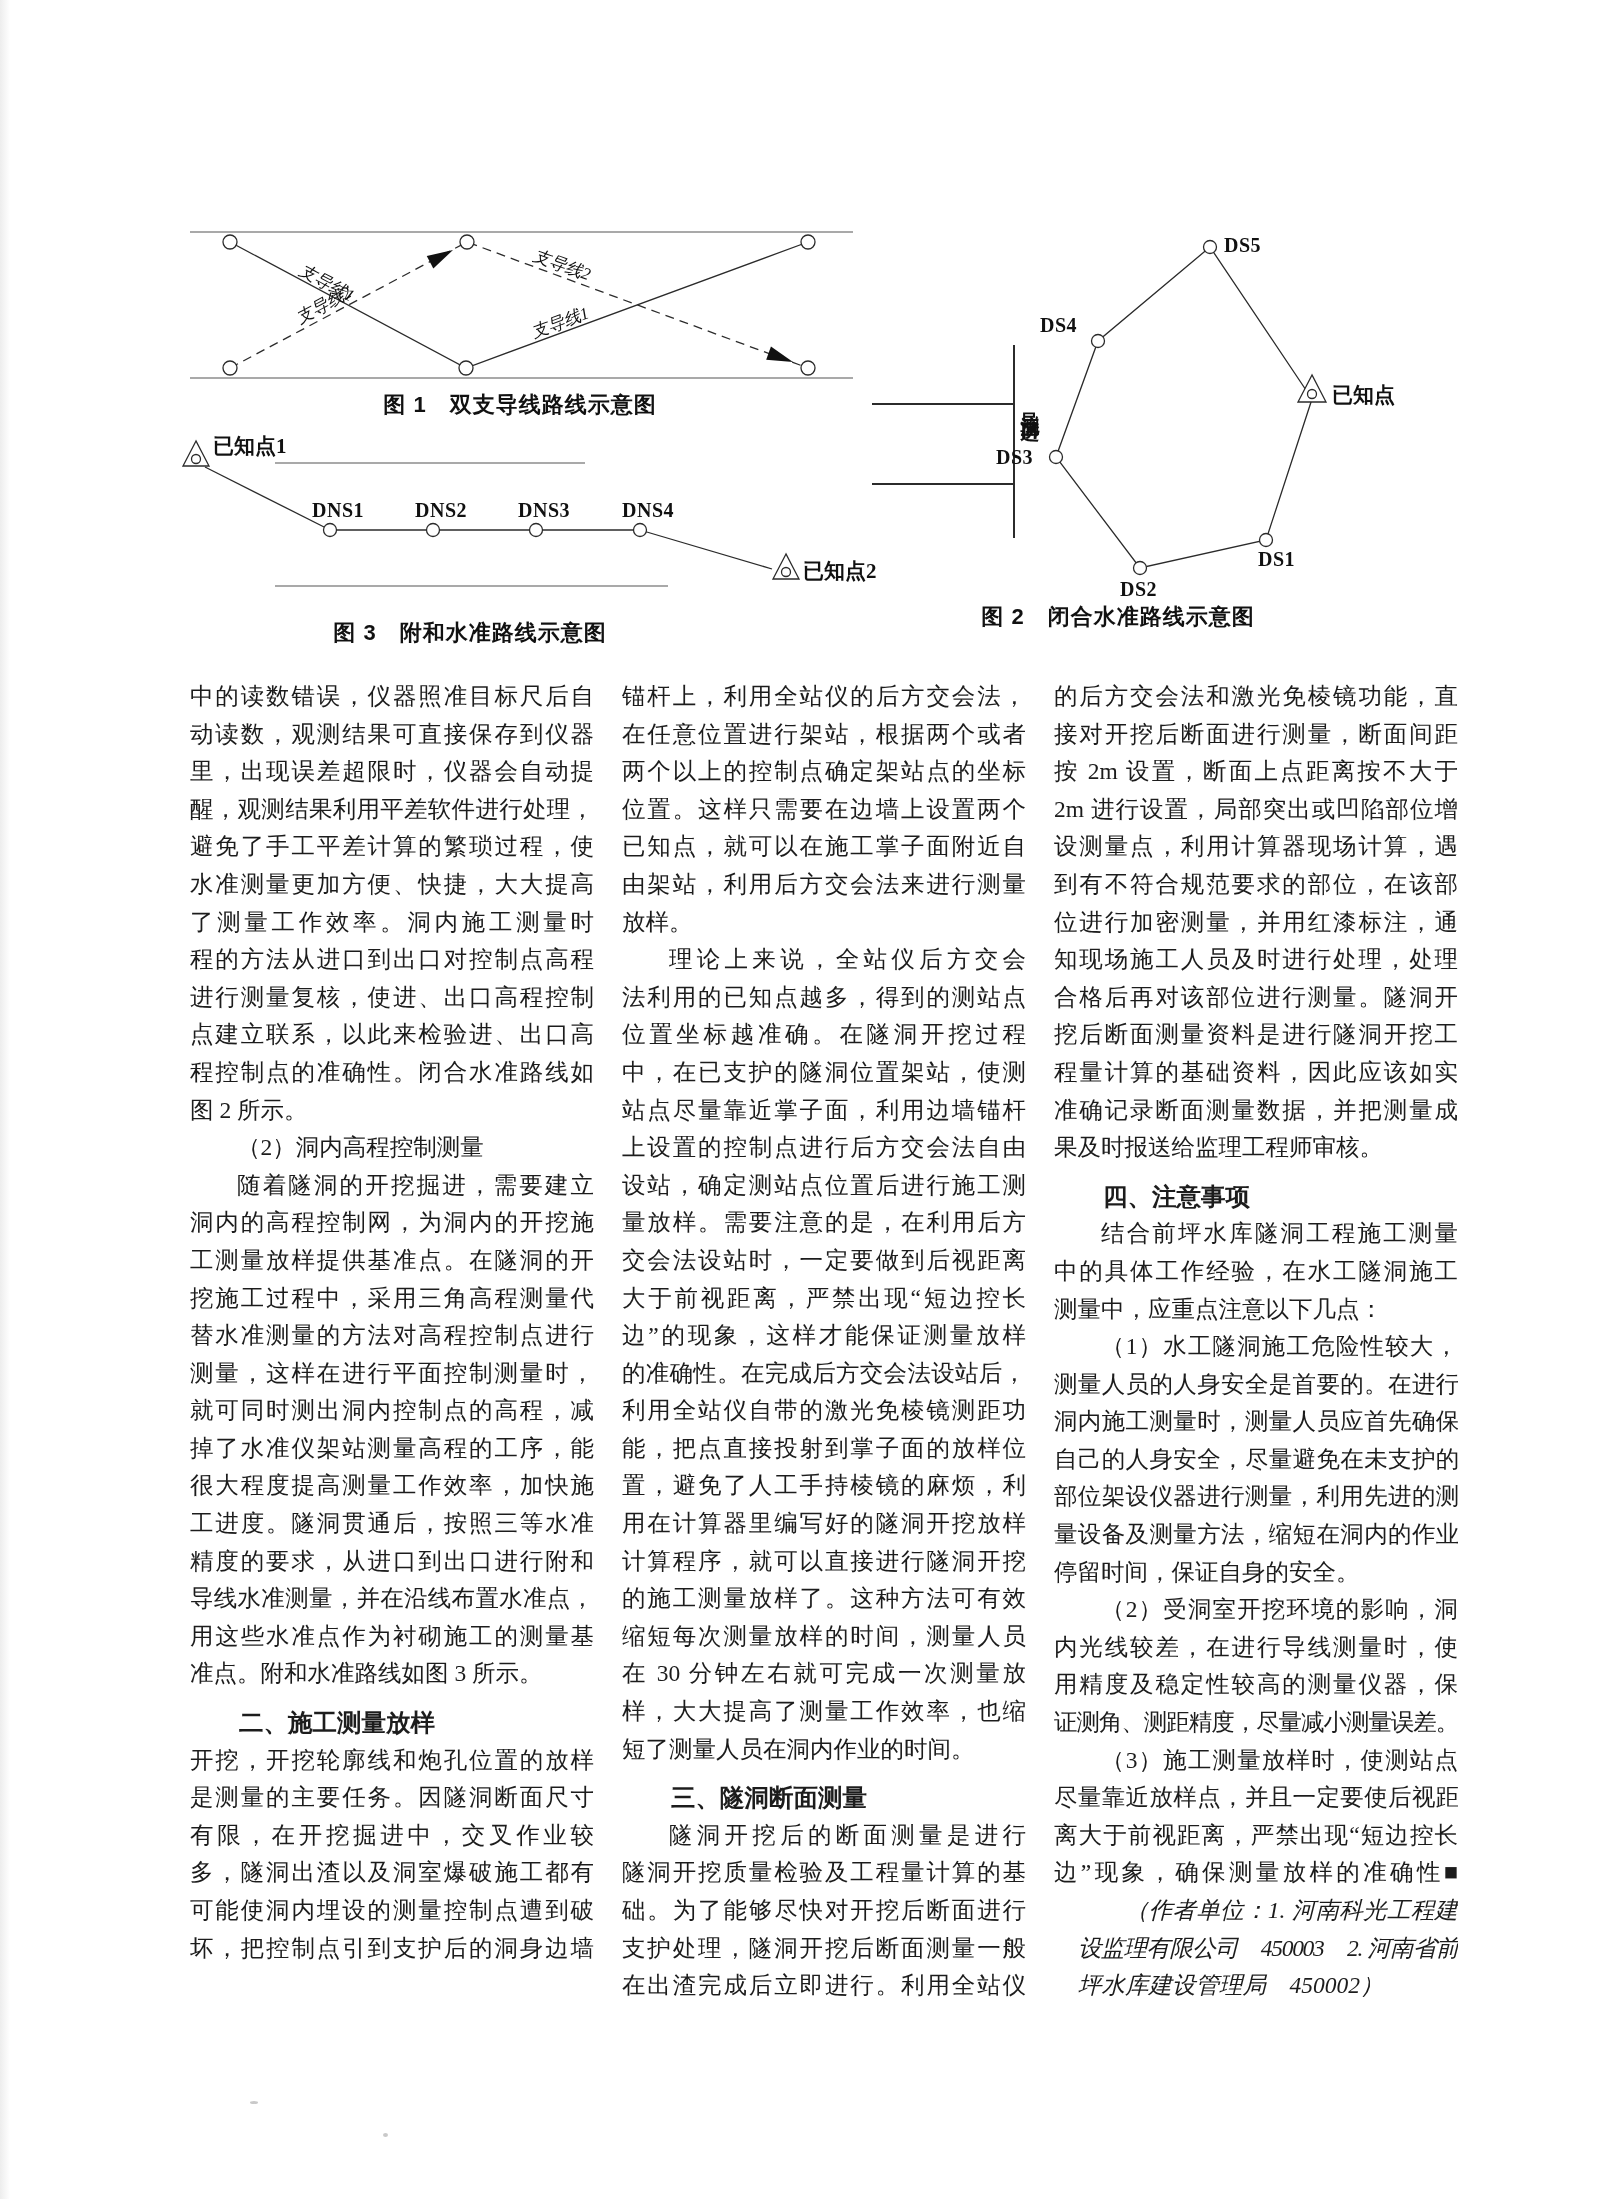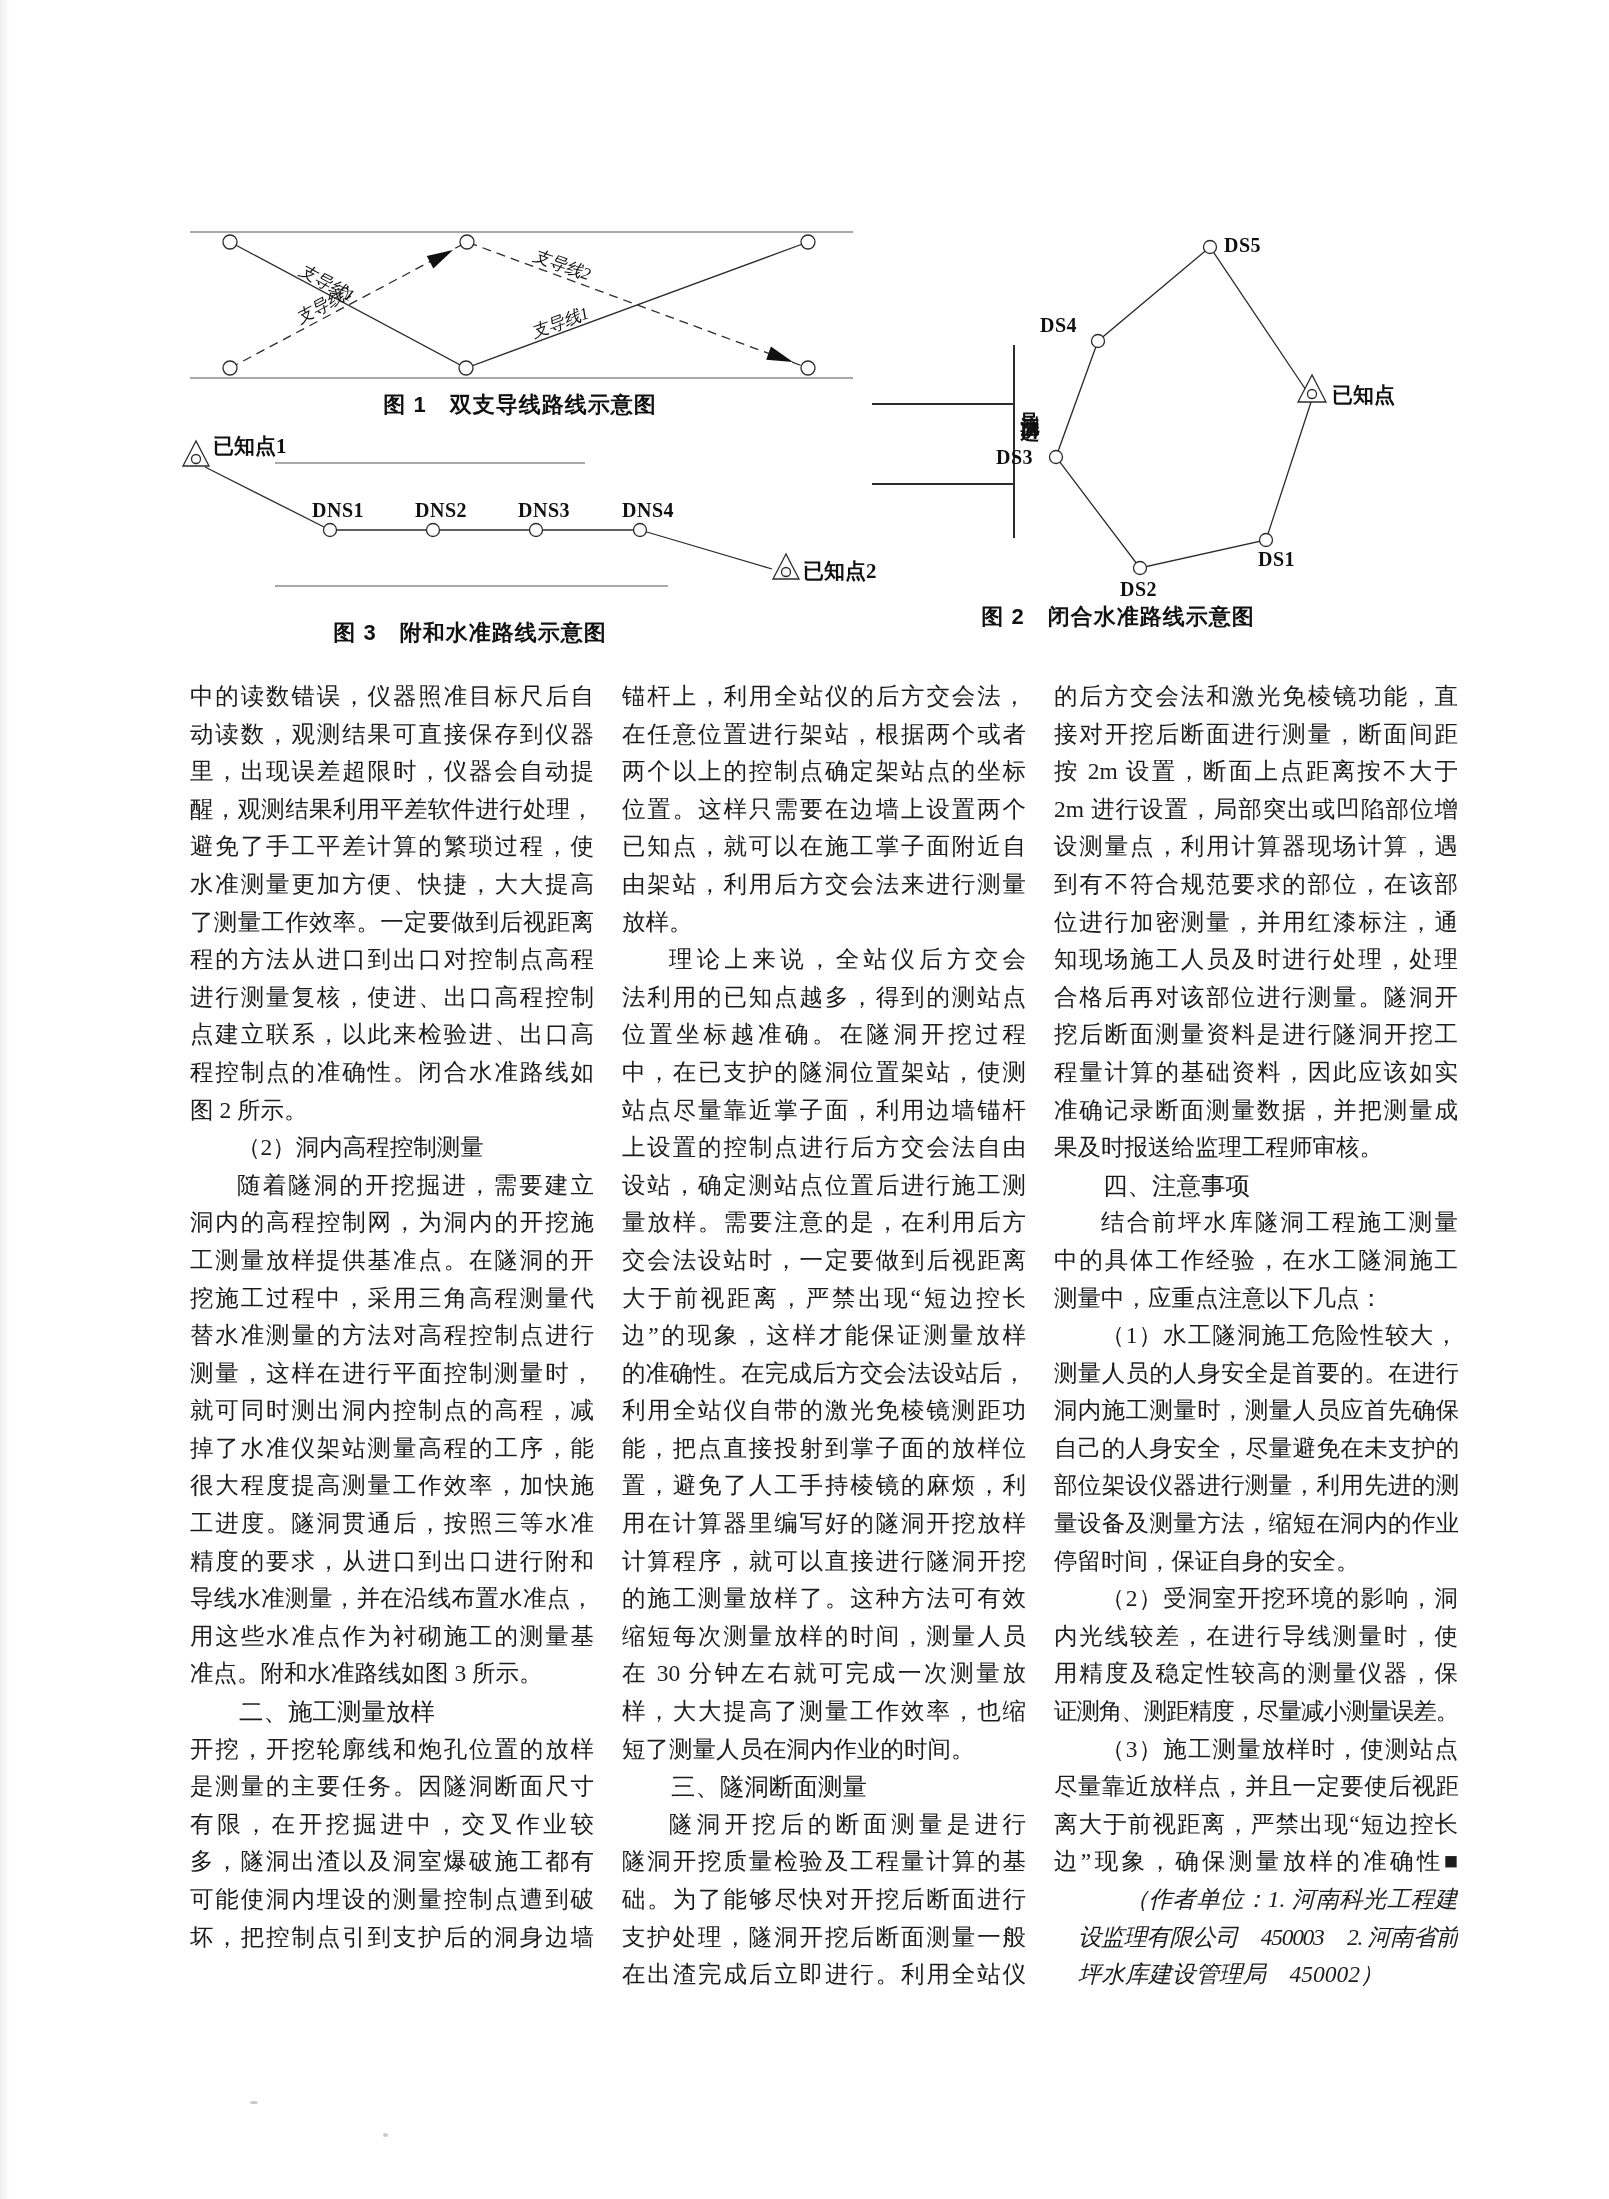--- a/index.html
+++ b/index.html
@@ -24,21 +24,21 @@
   }
   
   .col{position:absolute;top:678px;width:404px;}
   .ln{
     font-size:23.5px;line-height:37.6px;height:37.6px;
     text-align:justify;text-align-last:justify;text-justify:inter-character;
     white-space:normal;overflow:hidden;color:#1c1c1c;
   }
   .ln.e{text-align-last:left;}
   .ln.i{text-indent:2em;}
-  .ln.h{font-weight:normal;font-family:"Liberation Sans","DejaVu Sans",sans-serif;font-size:24.5px;}
+  .ln.h{font-weight:bold;font-family:"Liberation Sans","DejaVu Sans",sans-serif;font-size:24.5px;margin-top:11px;}
   .ln.it{font-style:italic;margin-left:24px;}
   .ln.tight{letter-spacing:-1.3px;}
   
   .lblA{font:italic 17px "Liberation Serif",serif;fill:#111;}
   .lblB{font:bold 20px "Liberation Serif",serif;fill:#111;letter-spacing:.5px;}
   .lblC{font:bold 21px "Liberation Serif",serif;fill:#111;}
   .speck{position:absolute;background:#c9c9c9;border-radius:50%;}
 </style>
 </head>
 <body>
@@ -115,21 +115,21 @@
   <div class="cap" style="left:280px;top:618px">图 3　附和水准路线示意图</div>
   <div class="cap" style="left:928px;top:602px">图 2　闭合水准路线示意图</div>
 
   <div class="col" style="left:190px">
       <div class="ln">中的读数错误，仪器照准目标尺后自</div>
       <div class="ln">动读数，观测结果可直接保存到仪器</div>
       <div class="ln">里，出现误差超限时，仪器会自动提</div>
       <div class="ln">醒，观测结果利用平差软件进行处理，</div>
       <div class="ln">避免了手工平差计算的繁琐过程，使</div>
       <div class="ln">水准测量更加方便、快捷，大大提高</div>
-      <div class="ln">了测量工作效率。一定要做到后视距离</div>
+      <div class="ln">了测量工作效率。洞内施工测量时</div>
       <div class="ln">程的方法从进口到出口对控制点高程</div>
       <div class="ln">进行测量复核，使进、出口高程控制</div>
       <div class="ln">点建立联系，以此来检验进、出口高</div>
       <div class="ln">程控制点的准确性。闭合水准路线如</div>
       <div class="ln e">图 2 所示。</div>
       <div class="ln e i">（2）洞内高程控制测量</div>
       <div class="ln i">随着隧洞的开挖掘进，需要建立</div>
       <div class="ln">洞内的高程控制网，为洞内的开挖施</div>
       <div class="ln">工测量放样提供基准点。在隧洞的开</div>
       <div class="ln">挖施工过程中，采用三角高程测量代</div>

